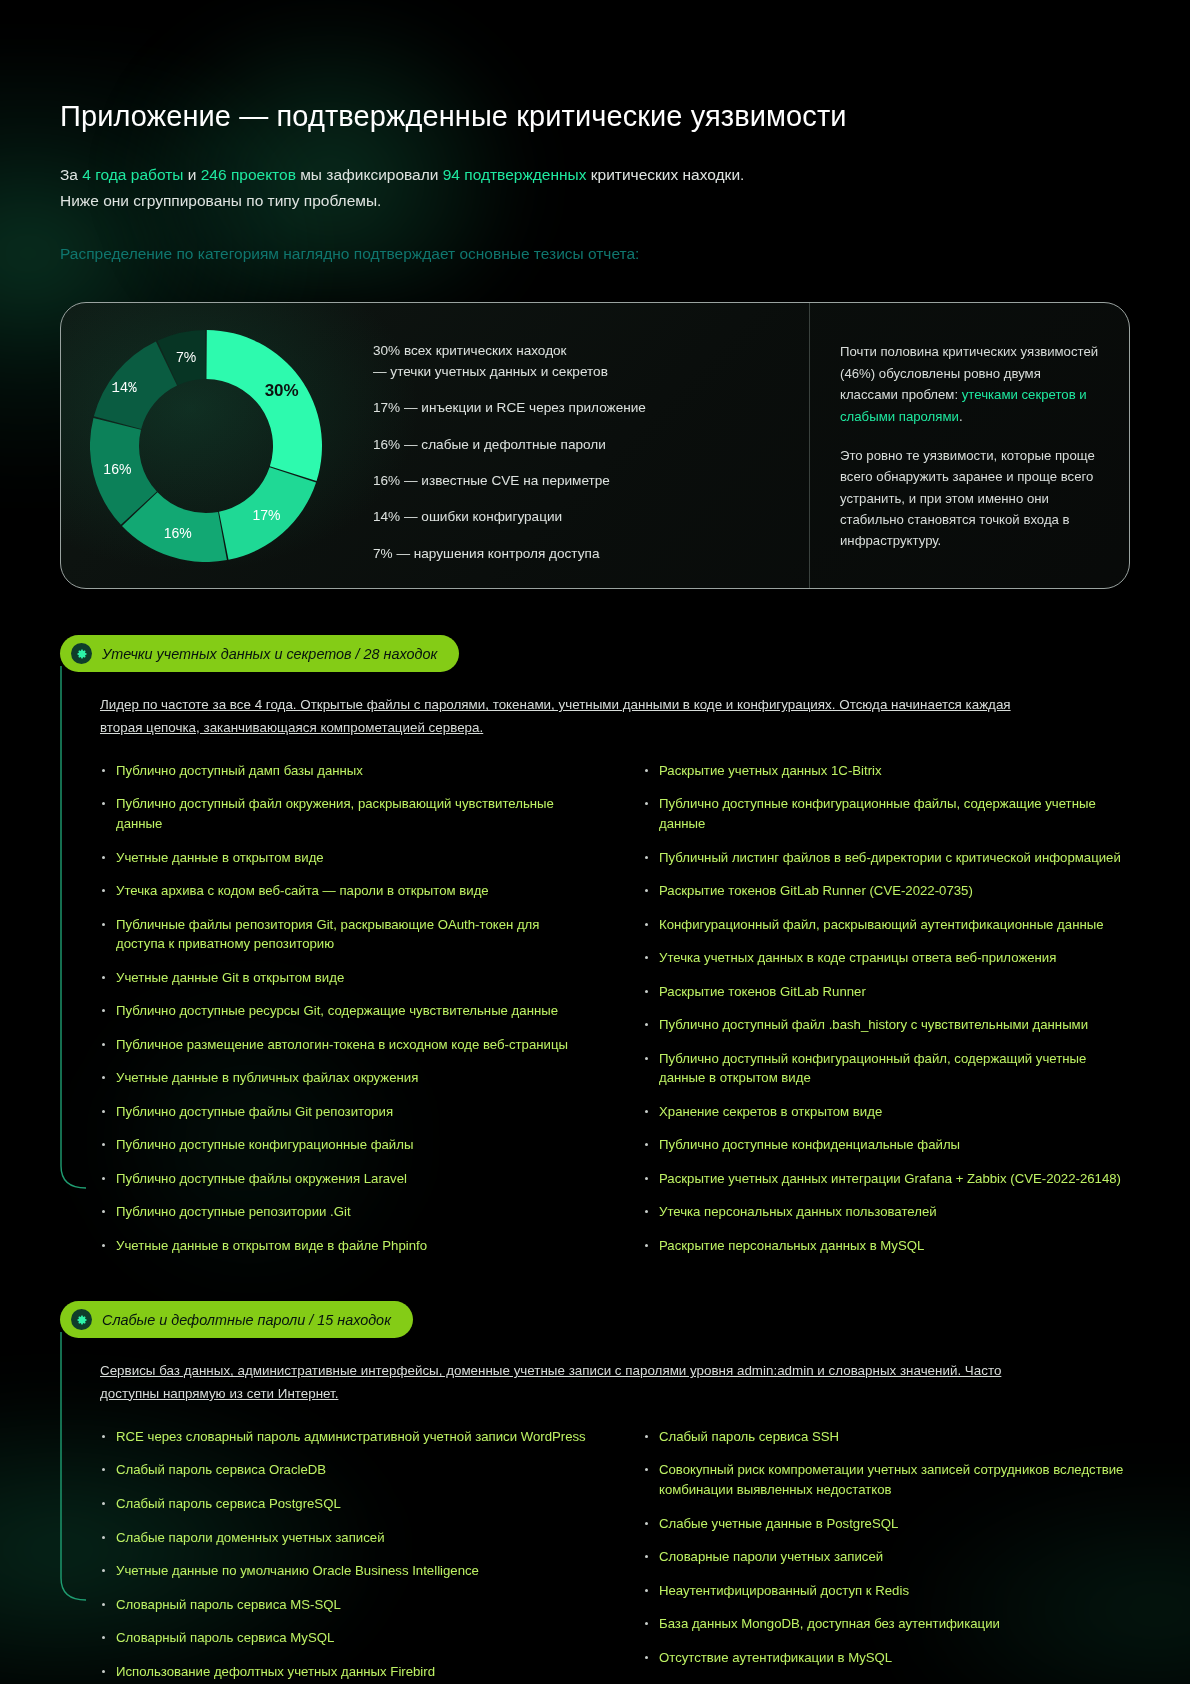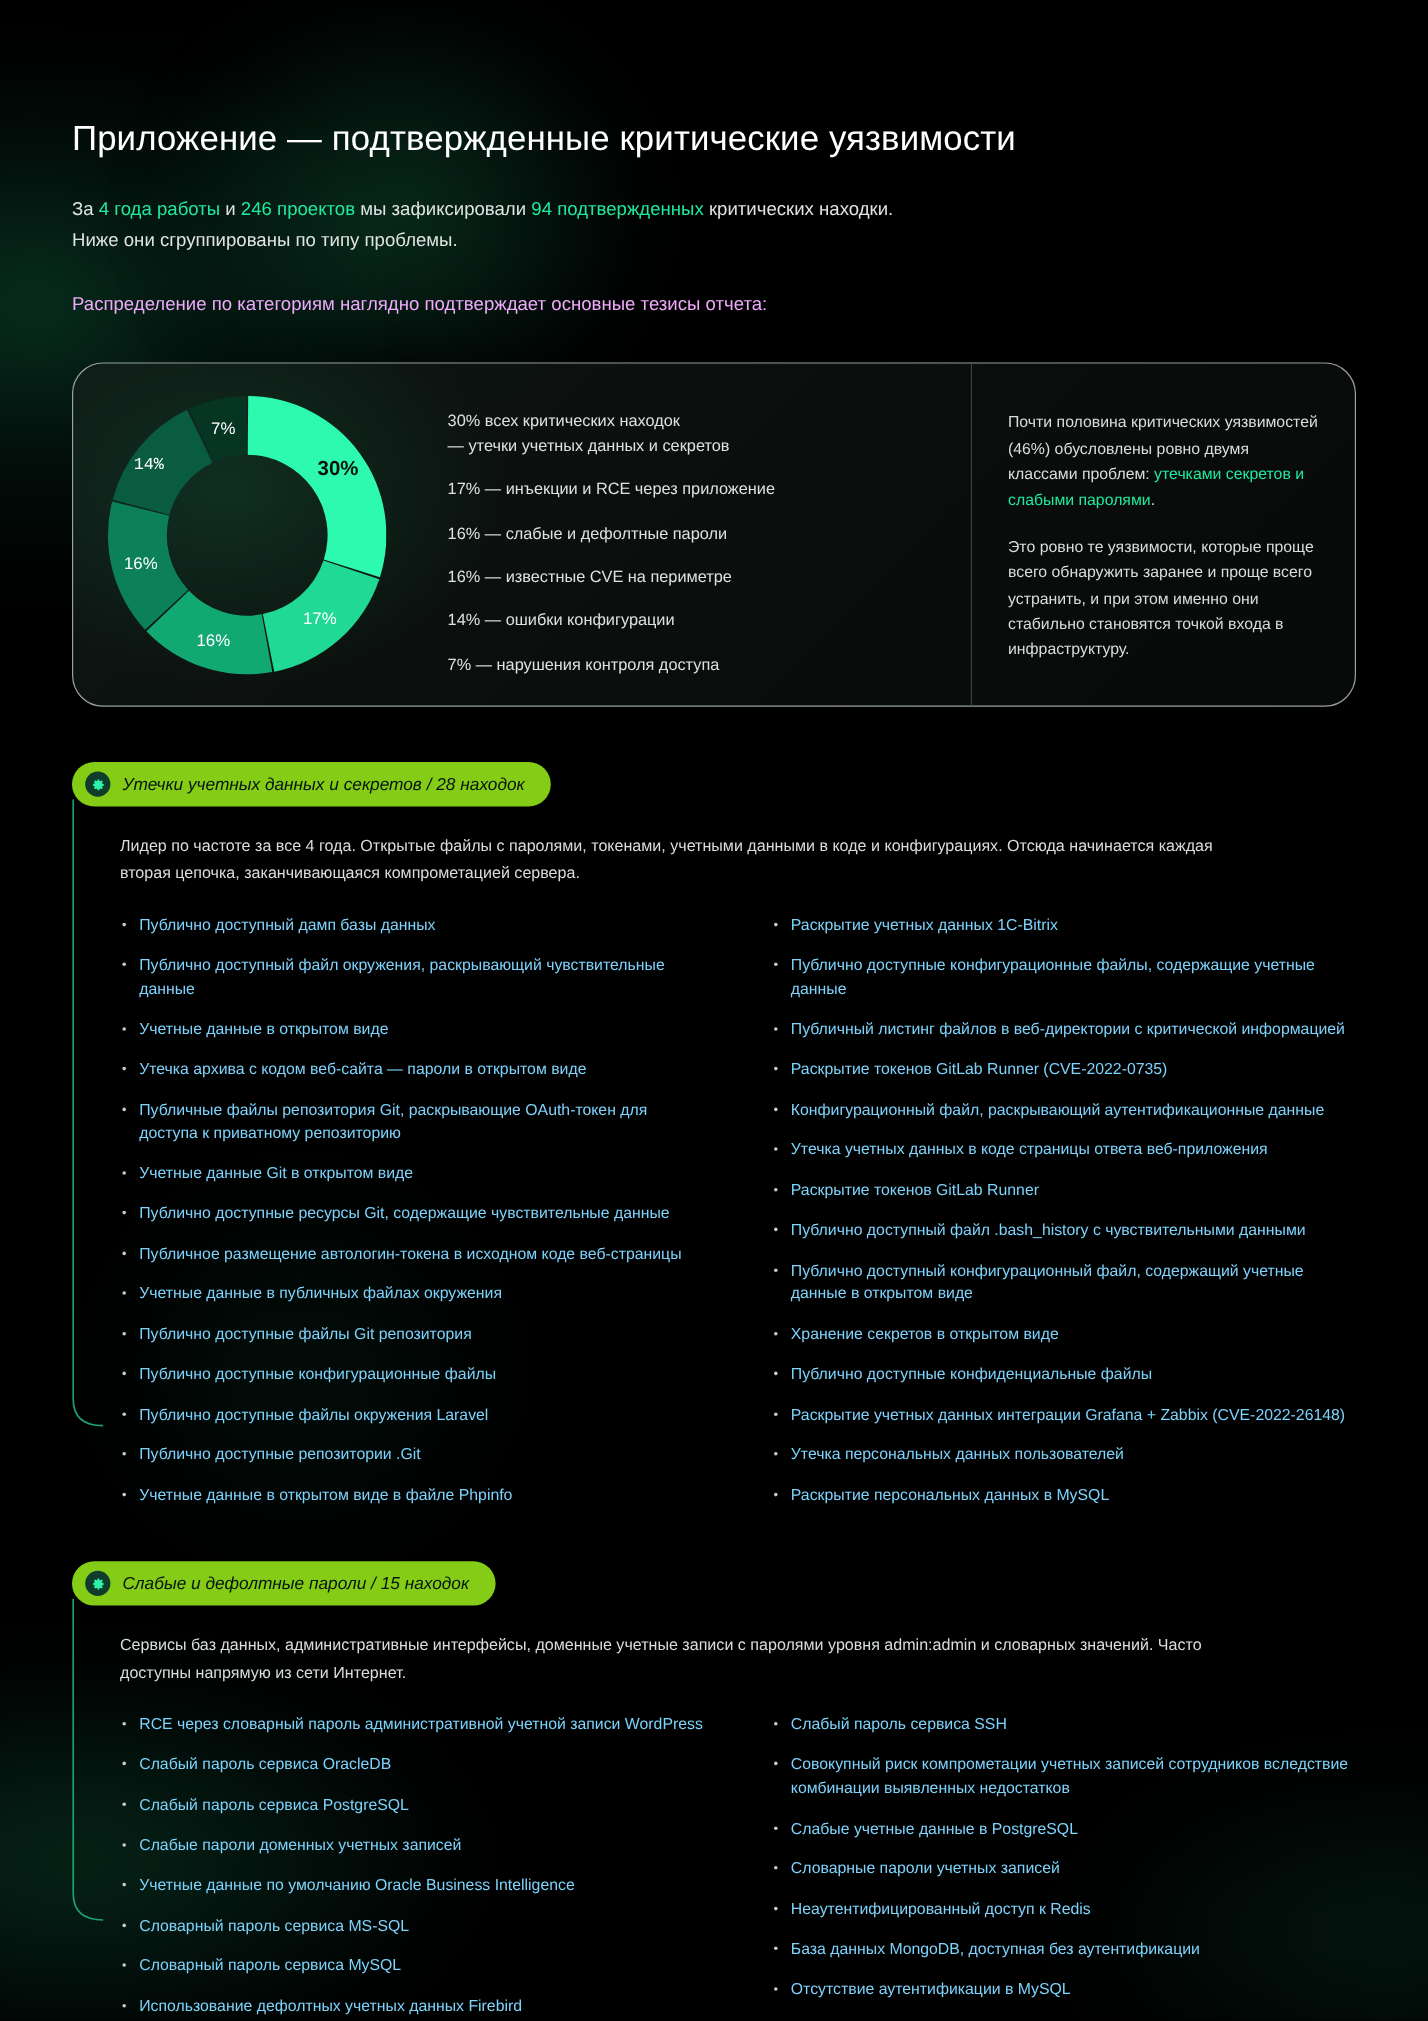--- a/index.html
+++ b/index.html
@@ -82,21 +82,21 @@
     margin-top: 28px;
     font-size: 15.5px;
     line-height: 1.72;
     color: #dfe4e1;
   }
   .intro .hl { color: #1fe9a0; }
   .subintro {
     margin-top: 26px;
     font-size: 15.5px;
     line-height: 1.7;
-    color: #f0abfc;
+    color: #0f766e;
   }
 
   
   .card {
     position: relative;
     margin-top: 35px;
     border: 1px solid #9aa3a0;
     border-radius: 26px;
     background: linear-gradient(135deg, rgba(16,24,20,.92) 0%, rgba(10,14,12,.96) 55%, rgba(8,10,9,.98) 100%);
     height: 287px;
@@ -211,38 +211,39 @@
     left: 0; top: -28px;
     width: 34px;
     pointer-events: none;
   }
   .lead {
     font-size: 13.4px;
     line-height: 1.66;
     color: #d8ddda;
     margin: 0 0 22px 0;
     max-width: 940px;
+    text-decoration: underline;
   }
   .cols {
     display: flex;
     gap: 56px;
   }
   .col { flex: 1; }
   ul.items {
     list-style: none;
     margin: 0;
     padding: 0;
   }
   ul.items li {
     position: relative;
     padding-left: 16px;
     margin-bottom: 14px;
     font-size: 13.2px;
     line-height: 1.48;
-    color: #7dd3fc;
+    color: #bef264;
   }
   ul.items li:before {
     content: "";
     position: absolute;
     left: 2px; top: 8px;
     width: 3px; height: 3px;
     border-radius: 50%;
     background: #c8cecb;
   }
   ul.items li:last-child { margin-bottom: 0; }

